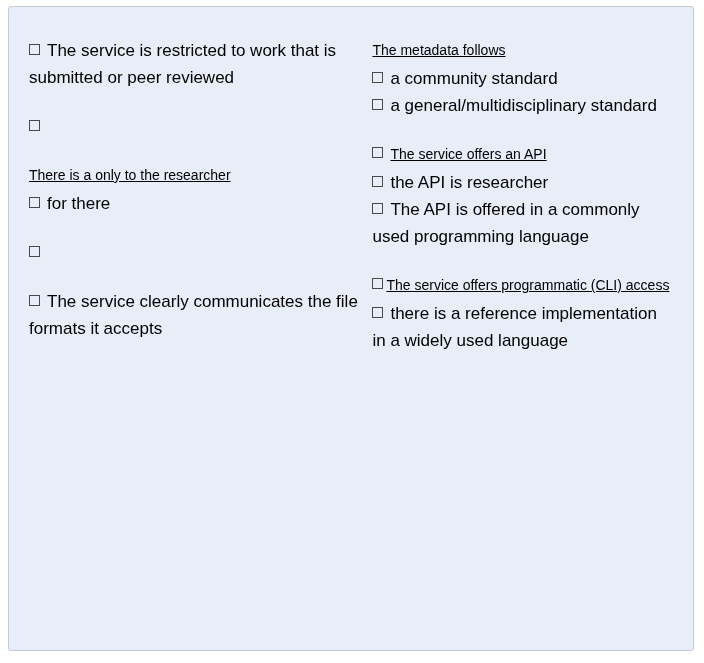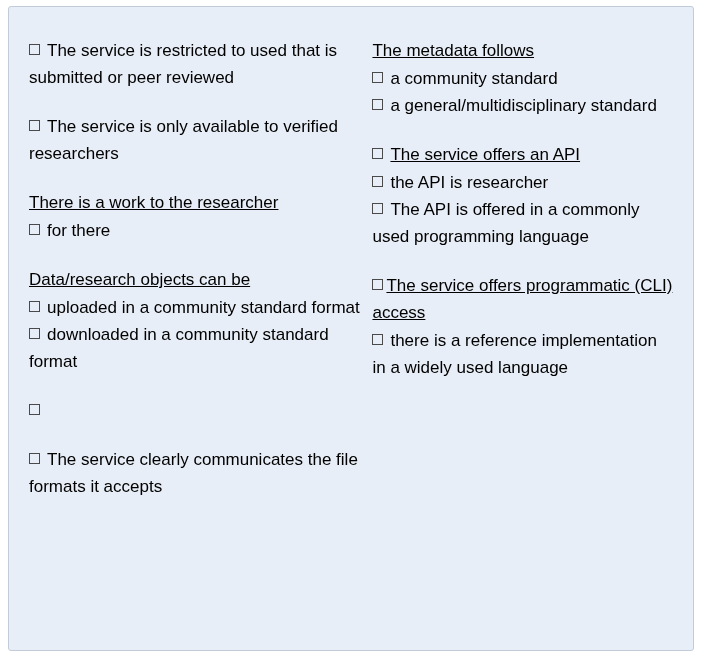--- a/index.html
+++ b/index.html
@@ -40,21 +40,21 @@
   .col-right {
     width: 311px;
   }
   .group {
     margin-bottom: 22px;
   }
   .group:last-child {
     margin-bottom: 0;
   }
   .heading {
-    font-size: 17px;
+    font-size: 14px;
     line-height: 27px;
     color: #000000;
     text-decoration: underline;
     margin-bottom: 1px;
   }
   .heading.with-box {
     text-decoration: none;
   }
   .heading.with-box .htext {
     text-decoration: underline;
@@ -83,46 +83,37 @@
 </head>
 <body>
 
 <div class="panel">
   <div class="columns">
 
     <div class="col col-left">
 
       <div class="group">
         <div class="item">
-          <span class="box"></span><span>The service is restricted to used that is submitted or peer reviewed</span>
+          <span class="box"></span><span>The service is restricted to work that is submitted or peer reviewed</span>
         </div>
       </div>
 
       <div class="group">
         <div class="item">
-          <span class="box"></span><span>The service is only available to verified researchers</span>
+          <span class="box"></span>
         </div>
       </div>
 
       <div class="group">
-        <div class="heading">There is a work to the researcher</div>
+        <div class="heading">There is a only to the researcher</div>
         <div class="item">
           <span class="box"></span><span>for there</span>
         </div>
       </div>
 
-      <div class="group">
-        <div class="heading">Data/research objects can be</div>
-        <div class="item">
-          <span class="box"></span><span>uploaded in a community standard format</span>
-        </div>
-        <div class="item">
-          <span class="box"></span><span>downloaded in a community standard format</span>
-        </div>
-      </div>
 
       <div class="group">
         <div class="item">
           <span class="box"></span>
         </div>
       </div>
 
       <div class="group">
         <div class="item">
           <span class="box"></span><span>The service clearly communicates the file formats it accepts</span>

